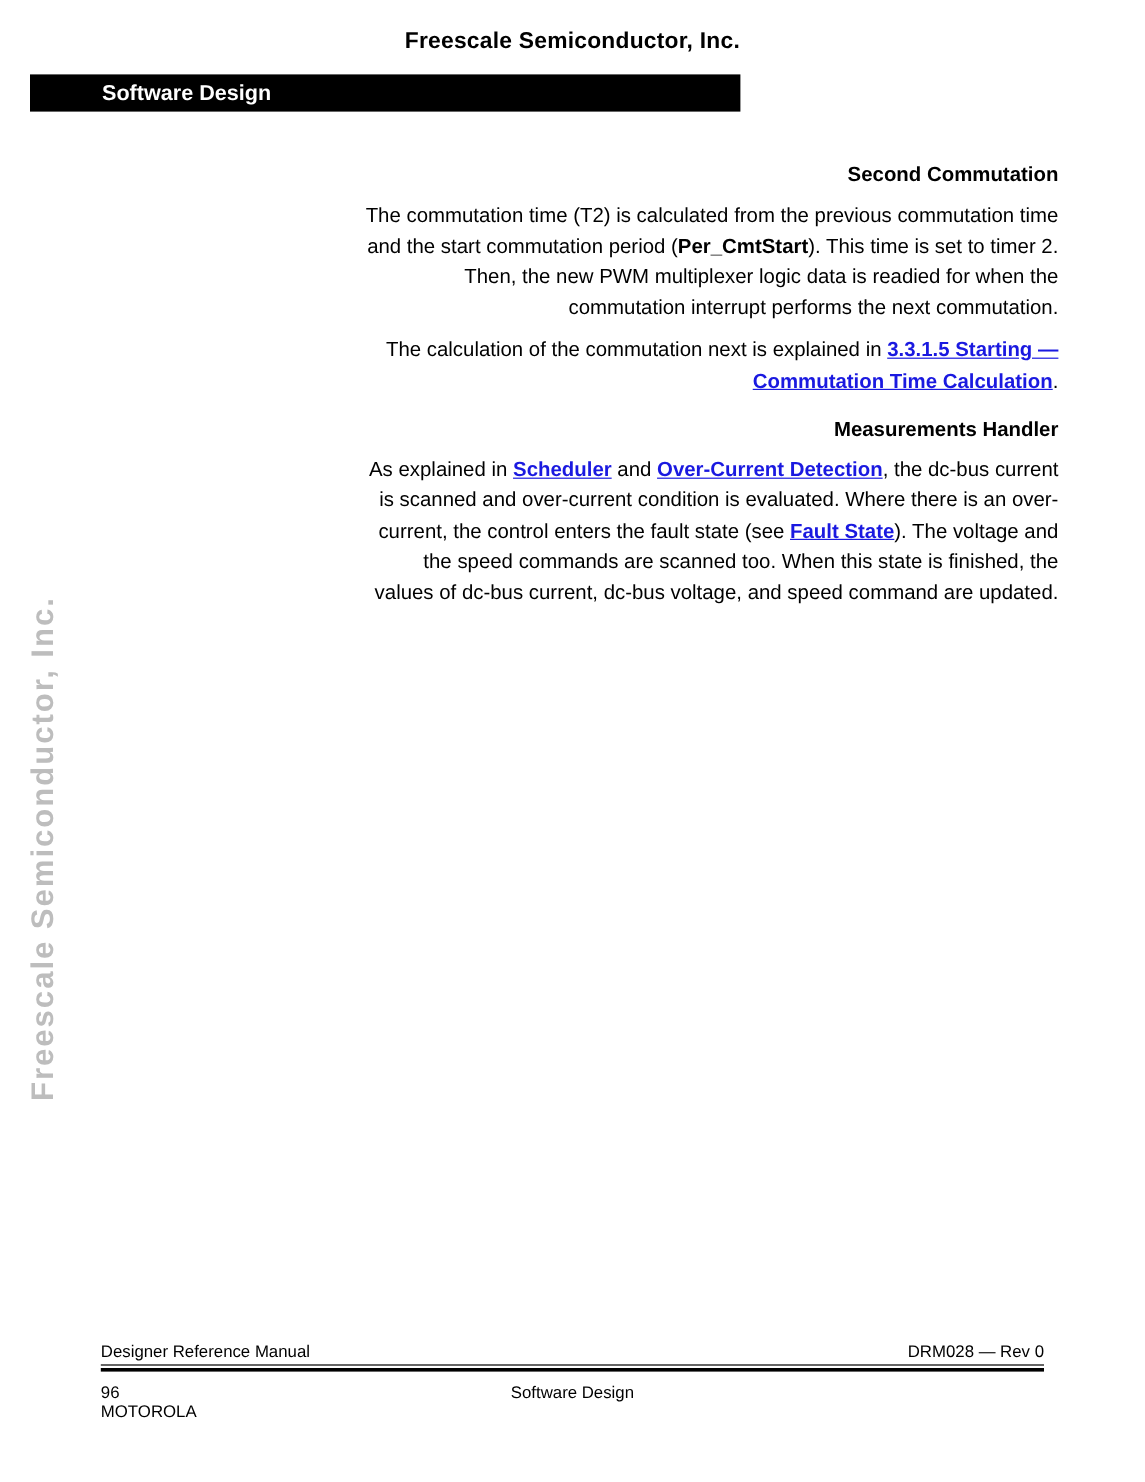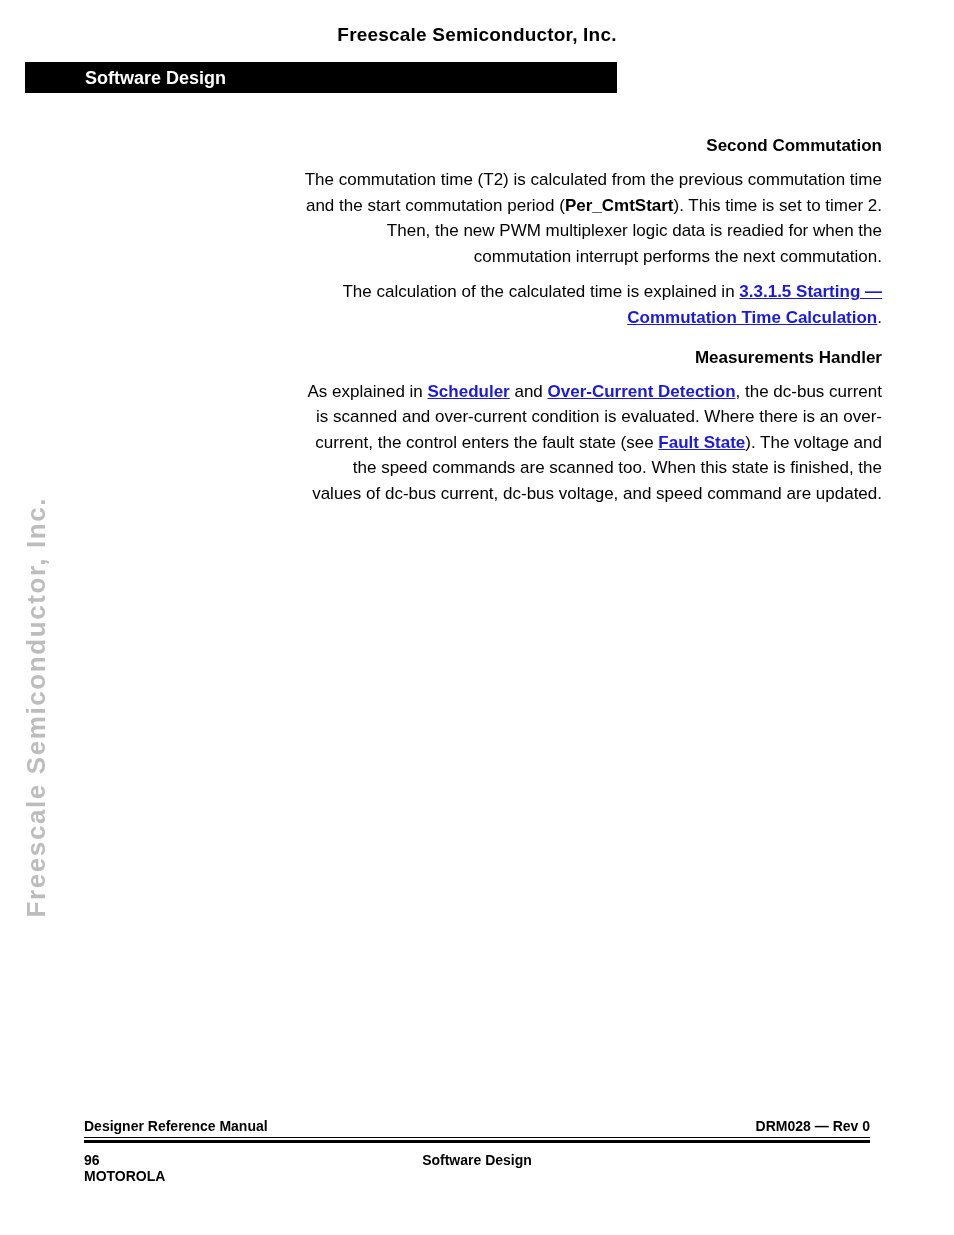--- a/index.html
+++ b/index.html
@@ -100,21 +100,20 @@
     color: #1a19e0;
     font-weight: bold;
   }
 
   
   .footer {
     position: absolute;
     left: 84px;
     top: 1118px;
     width: 786px;
-    font-weight: bold;
   }
   .footer-row-top {
     display: flex;
     justify-content: space-between;
     align-items: baseline;
     font-size: 14px;
     padding-bottom: 3px;
   }
   .rule-thin {
     height: 1px;
@@ -172,21 +171,21 @@
 
   <div class="content">
 
     <h3 class="sub-heading">Second Commutation</h3>
 
     <p class="body-para">
       <span>The commutation time (T2) is calculated from the previous commutation time and the start commutation period (</span><span class="b">Per_CmtStart</span><span>). This time is set to timer 2. Then, the new PWM multiplexer logic data is readied for when the commutation interrupt performs the next commutation.</span>
     </p>
 
     <p class="body-para">
-      <span>The calculation of the calculated time is explained in </span><a class="lnk" href="#">3.3.1.5 Starting — Commutation Time Calculation</a><span>.</span>
+      <span>The calculation of the commutation next is explained in </span><a class="lnk" href="#">3.3.1.5 Starting — Commutation Time Calculation</a><span>.</span>
     </p>
 
     <h3 class="sub-heading spaced">Measurements Handler</h3>
 
     <p class="body-para">
       <span>As explained in </span><a class="lnk" href="#">Scheduler</a><span> and </span><a class="lnk" href="#">Over-Current Detection</a><span>, the dc-bus current is scanned and over-current condition is evaluated. Where there is an over-current, the control enters the fault state (see </span><a class="lnk" href="#">Fault State</a><span>). The voltage and the speed commands are scanned too. When this state is finished, the values of dc-bus current, dc-bus voltage, and speed command are updated.</span>
     </p>
 
   </div>
 

